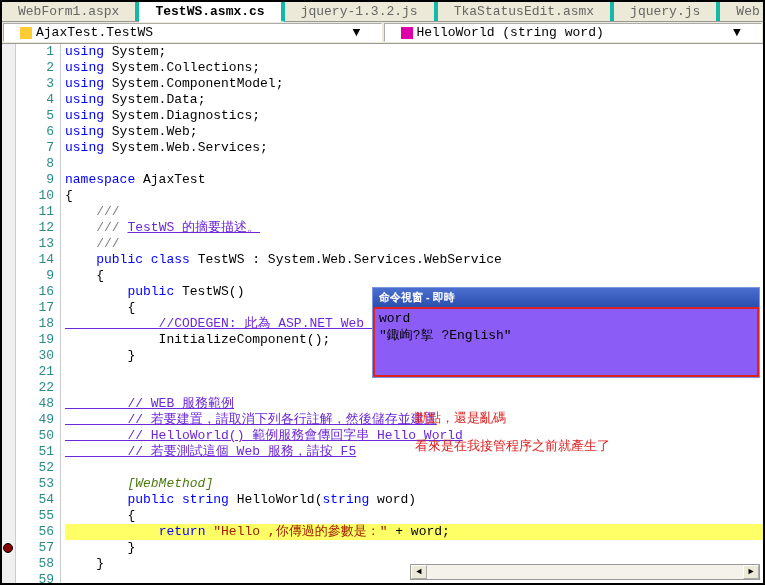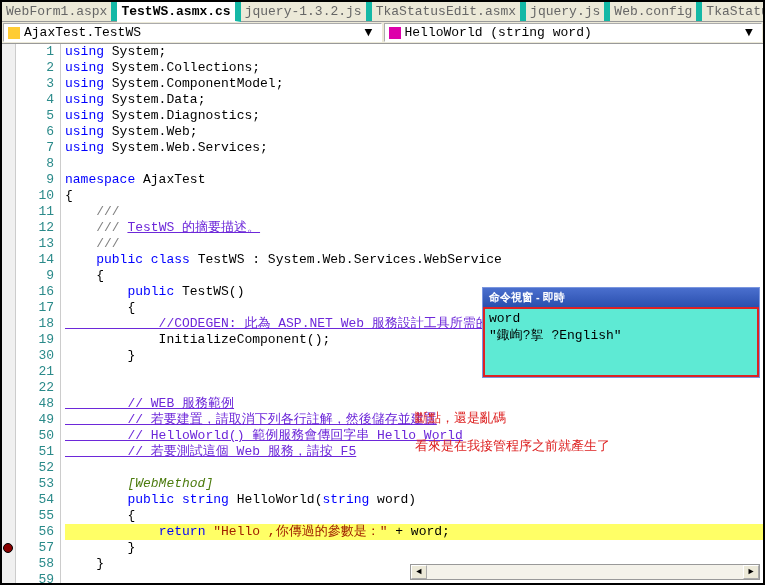--- a/index.html
+++ b/index.html
@@ -1,41 +1,41 @@
 <!DOCTYPE html>
 <html><head>
 <meta charset="utf-8">
 <style>
 * { margin:0; padding:0; box-sizing:border-box; font-family:"Courier New",monospace; font-size:13px; }
 body { background:#fff; width:765px; height:585px; border:2px solid #000; position:relative; overflow:hidden; }
 .tabbar { display:flex; background:#ece9d8; border-bottom:1px solid #999; height:20px; font-family:Tahoma,sans-serif; font-size:11px; }
-.tab { padding:2px 4px; border-right:6px solid #14b8a6; color:#666; cursor:pointer; white-space:nowrap; }
+.tab { padding:2px 16px; border-right:4px solid #14b8a6; color:#666; cursor:pointer; white-space:nowrap; }
 .tab.active { background:#fff; color:#000; font-weight:bold; border-bottom:1px solid #fff; margin-bottom:-1px; }
 .dropdowns { display:flex; background:#ece9d8; border-bottom:1px solid #999; height:22px; font-family:Tahoma,sans-serif; font-size:11px; }
-.dd { flex:1; display:flex; align-items:center; border:1px inset #fff; background:#fff; padding:0 4px; margin:1px; }
+.dd { flex:1; display:flex; align-items:center; border:1px inset #fff; background:#fff; padding:0 16px; margin:1px; }
 .dd span.icon { margin-right:4px; width:12px; height:12px; background:#ffcc33; display:inline-block; }
 .dd .method-icon { width:12px; height:12px; background:#d0a; margin-right:4px; display:inline-block; }
 .dd span.txt { flex:1; }
 .dd .arrow { width:16px; text-align:center; color:#000; }
 .editor { position:relative; display:flex; height:540px; background:#fff; }
 .gutter { width:45px; background:#fff; text-align:right; padding-right:6px; color:#2a8a8a; border-right:1px solid #ccc; user-select:none; }
 .gutter .ln { height:16px; line-height:16px; }
 .margin { width:14px; background:#f0f0f0; border-right:1px solid #ccc; position:relative; }
 .breakpoint { position:absolute; width:10px; height:10px; background:#8a0000; border:1px solid #000; border-radius:50%; left:1px; }
 .code { flex:1; padding-left:4px; }
 .line { height:16px; line-height:16px; white-space:pre; }
 .kw { color:#0000ff; }
 .cls { color:#4d7c0f;font-style:italic; }
 .com { color:#6d28d9;text-decoration:underline; }
 .str { color:#a02000; }
 .graycom { color:#808080; }
 .boxed { background:#eee; border:1px solid #999; padding:0 2px; }
 .breakline { background:#ffff66; }
 .fold { display:inline-block; width:9px; height:9px; border:1px solid #888; text-align:center; line-height:7px; font-size:9px; color:#888; margin-right:2px; }
-.immediate { position:absolute; right:3px; top:285px; width:278px; border:1px solid #7a96df; background:#5eead4; font-family:"Courier New",monospace; }
+.immediate { position:absolute; right:3px; top:285px; width:388px; border:1px solid #7a96df; background:#8b5cf6; font-family:"Courier New",monospace; }
 .immediate .titlebar { background:linear-gradient(#4a6fce,#2a4fae); color:#fff; font-family:Tahoma,sans-serif; font-size:11px; font-weight:bold; padding:2px 6px; }
 .immediate .body { border:2px solid #dd2222; padding:2px 4px; min-height:70px; font-size:13px; }
 .annotation { position:absolute; right:0px; top:403px; width:348px; color:#dd2222; font-family:"Microsoft JhengHei","PMingLiU",sans-serif; font-size:21px; line-height:28px; }
 .scrollbar-h { position:absolute; bottom:3px; right:3px; width:350px; height:16px; background:#ece9d8; border:1px solid #999; display:flex; }
 .scrollbar-h .btn { width:16px; background:#ece9d8; border:1px outset #fff; text-align:center; font-size:9px; line-height:12px; }
 .scrollbar-h .track { flex:1; background:#f4f2ea; }
 </style>
 </head>
 <body>
 

